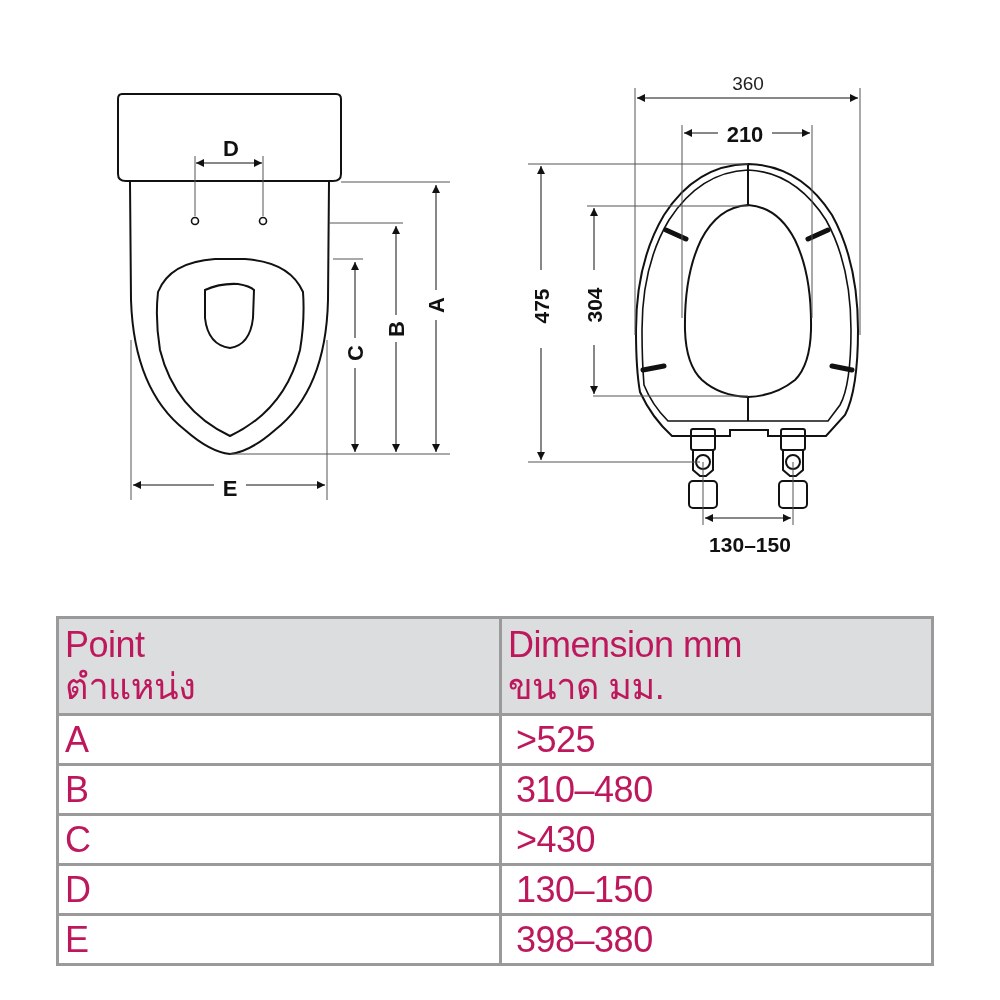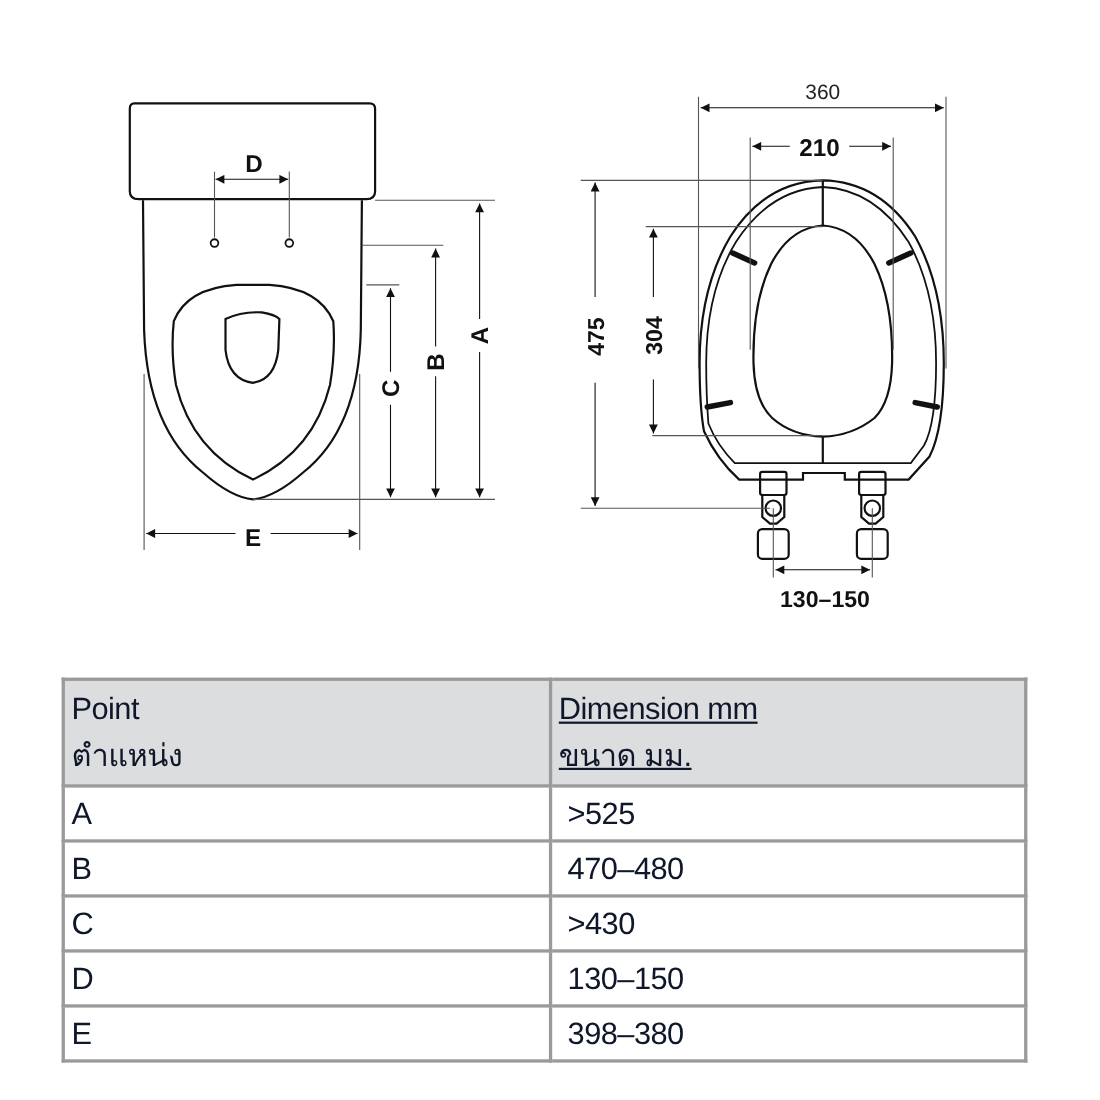--- a/index.html
+++ b/index.html
@@ -1,26 +1,26 @@
 <!DOCTYPE html>
 <html><head>
 <meta charset="utf-8">
 <style>
   html, body { margin: 0; padding: 0; background: #ffffff; }
   body { width: 1000px; height: 1000px; position: relative; overflow: hidden; font-family: "Liberation Sans", sans-serif; }
   #drawing { position: absolute; left: 0; top: 0; width: 1000px; height: 600px; }
   .lbl { font-family: "Liberation Sans", sans-serif; font-weight: bold; fill: #111; }
   .lbl-light { font-family: "Liberation Sans", sans-serif; font-weight: normal; fill: #222; }
   #spec-table { position: absolute; left: 56px; top: 616px; width: 878px; border-collapse: collapse; }
-  #spec-table td { border: 3px solid #9a9a9a; padding: 0 0 0 6px; font-size: 28px; color: #0f172a; vertical-align: middle; font-family: "Liberation Sans", sans-serif; letter-spacing: -0.5px; }
+  #spec-table td { border: 3px solid #9a9a9a; padding: 0 0 0 6px; font-size: 36px; color: #be185d; vertical-align: middle; font-family: "Liberation Sans", sans-serif; letter-spacing: -0.5px; }
   #spec-table tr.hdr td { background: #dcdddf; height: 94px; line-height: 42px; padding-top: 0; }
   #spec-table tr.row td { height: 47px; }
   #spec-table td.c1 { width: 434px; }
   #spec-table td.c2 { padding-left: 14px; }
-  #spec-table tr.hdr td.c2 { padding-left: 6px; text-decoration: underline; }
+  #spec-table tr.hdr td.c2 { padding-left: 6px; }
   .hdr-line { display: block; }
 </style>
 </head>
 <body>
 
 <svg id="drawing" viewBox="0 0 1000 600" xmlns="http://www.w3.org/2000/svg">
   <defs>
     <marker id="arr" viewBox="0 0 10 10" refX="10" refY="5" markerWidth="14" markerHeight="8" orient="auto-start-reverse" markerUnits="userSpaceOnUse">
       <path d="M0,0 L10,5 L0,10 z" fill="#111"></path>
     </marker>
@@ -151,21 +151,21 @@
       <span class="hdr-line">Dimension mm</span>
       <span class="hdr-line">ขนาด มม.</span>
     </td>
   </tr>
   <tr class="row">
     <td class="c1">A</td>
     <td class="c2">&gt;525</td>
   </tr>
   <tr class="row">
     <td class="c1">B</td>
-    <td class="c2">470–480</td>
+    <td class="c2">310–480</td>
   </tr>
   <tr class="row">
     <td class="c1">C</td>
     <td class="c2">&gt;430</td>
   </tr>
   <tr class="row">
     <td class="c1">D</td>
     <td class="c2">130–150</td>
   </tr>
   <tr class="row">

